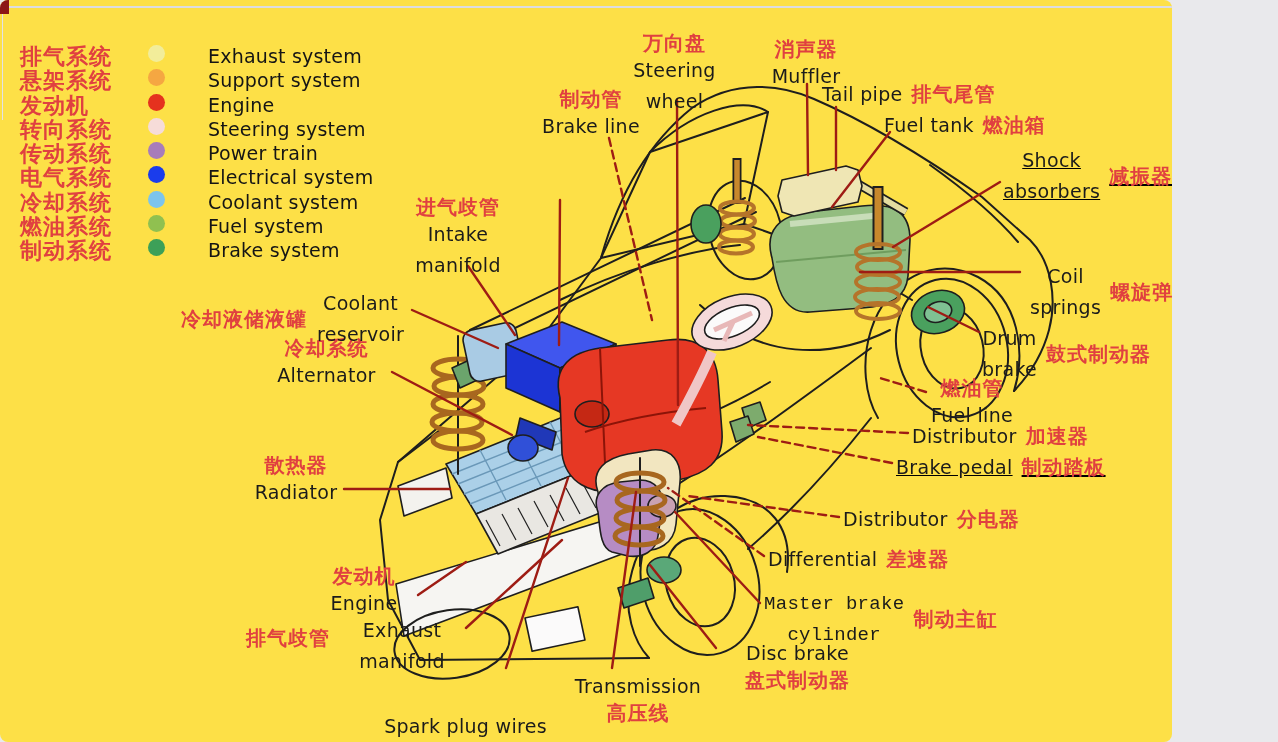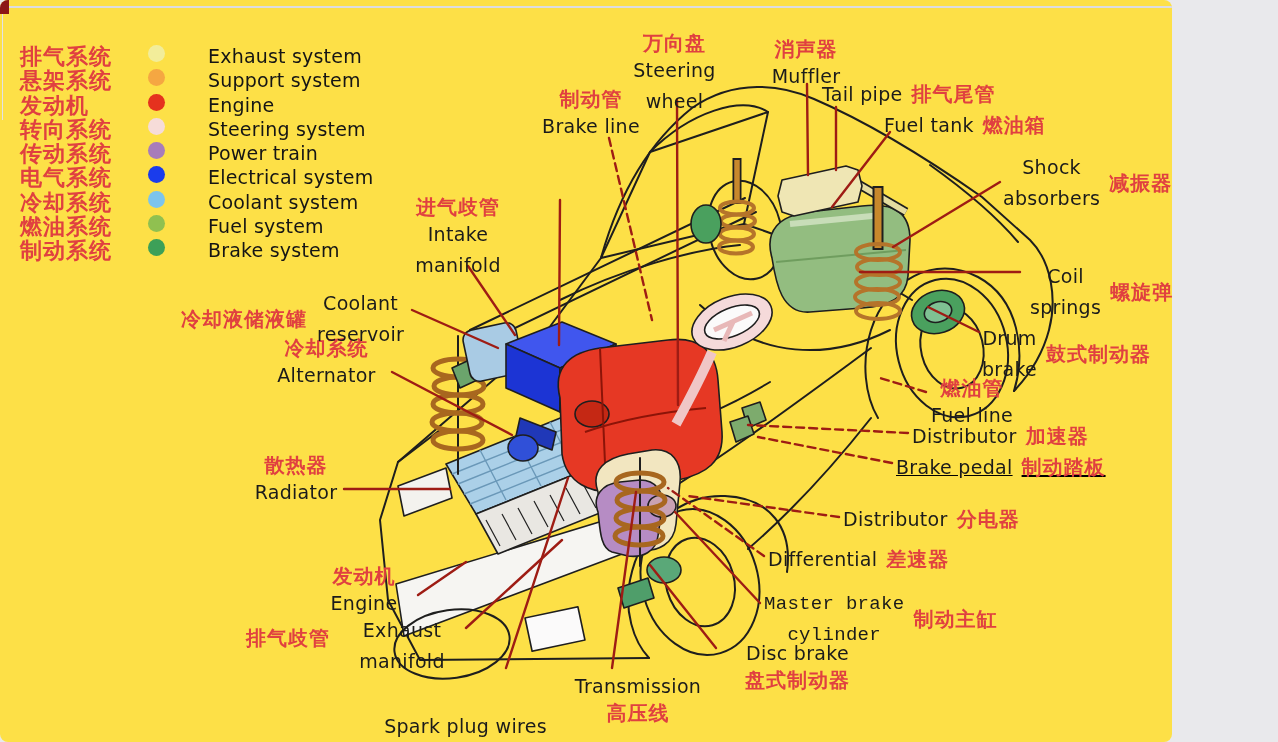--- a/index.html
+++ b/index.html
@@ -297,21 +297,21 @@
     <div class="en">Brake line</div>
   </div>
 
 
   <div class="co" style="left:398px;top:196px;width:120px;">
     <div class="zh">进气歧管</div>
     <div class="en">Intake
 manifold</div>
   </div>
 
-  <div class="co row" style="left:1003px;top:152px;">
+  <div class="co row" style="left:1003px;top:145px;text-decoration:underline;">
     <span class="en">Shock
 absorbers</span>
     <span class="zh">减振器</span>
   </div>
 
   <div class="co row" style="left:1030px;top:261px;">
     <span class="en">Coil  springs</span>
     <span class="zh">螺旋弹簧</span>
   </div>
 

